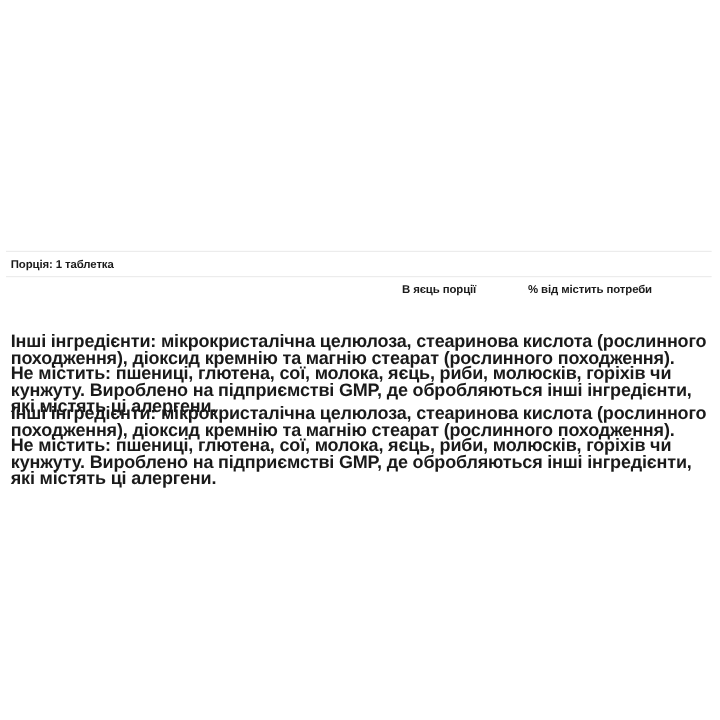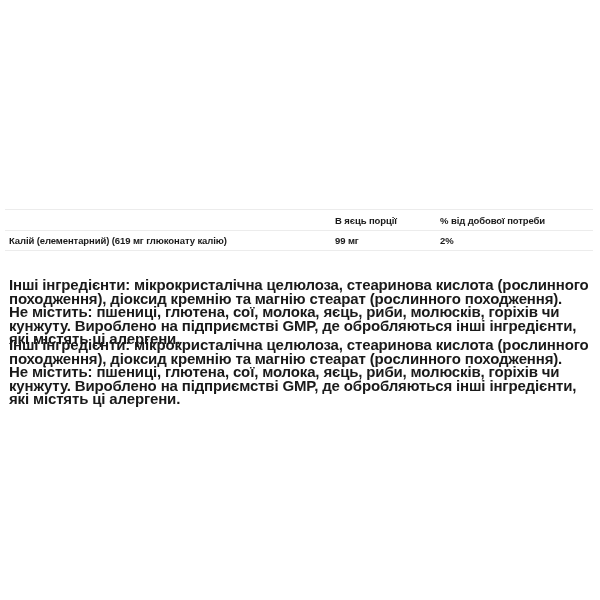--- a/index.html
+++ b/index.html
@@ -59,28 +59,26 @@
       margin: 0;
     }
     .notes-1 { top: 278px; }
     .notes-2 { top: 338px; }
   </style>
 </head>
 <body>
 
 <div class="facts">
   <div class="row">
+    <span class="cell-name">Порція: 1 таблетка</span>
+  </div>
+  <div class="row">
     <span class="cell-name"></span>
     <span class="cell-amount">В яєць порції</span>
-    <span class="cell-dv">% від добової потреби</span>
-  </div>
-  <div class="row last">
-    <span class="cell-name">Калій (елементарний) (619 мг глюконату калію)</span>
-    <span class="cell-amount">99 мг</span>
-    <span class="cell-dv">2%</span>
+    <span class="cell-dv">% від містить потреби</span>
   </div>
 </div>
 
 <div class="notes notes-1">
   <p>Інші інгредієнти: мікрокристалічна целюлоза, стеаринова кислота (рослинного походження), діоксид кремнію та магнію стеарат (рослинного походження).</p>
   <p>Не містить: пшениці, глютена, сої, молока, яєць, риби, молюсків, горіхів чи кунжуту. Вироблено на підприємстві GMP, де обробляються інші інгредієнти, які містять ці алергени.</p>
 </div>
 
 <div class="notes notes-2">
   <p>Інші інгредієнти: мікрокристалічна целюлоза, стеаринова кислота (рослинного походження), діоксид кремнію та магнію стеарат (рослинного походження).</p>

